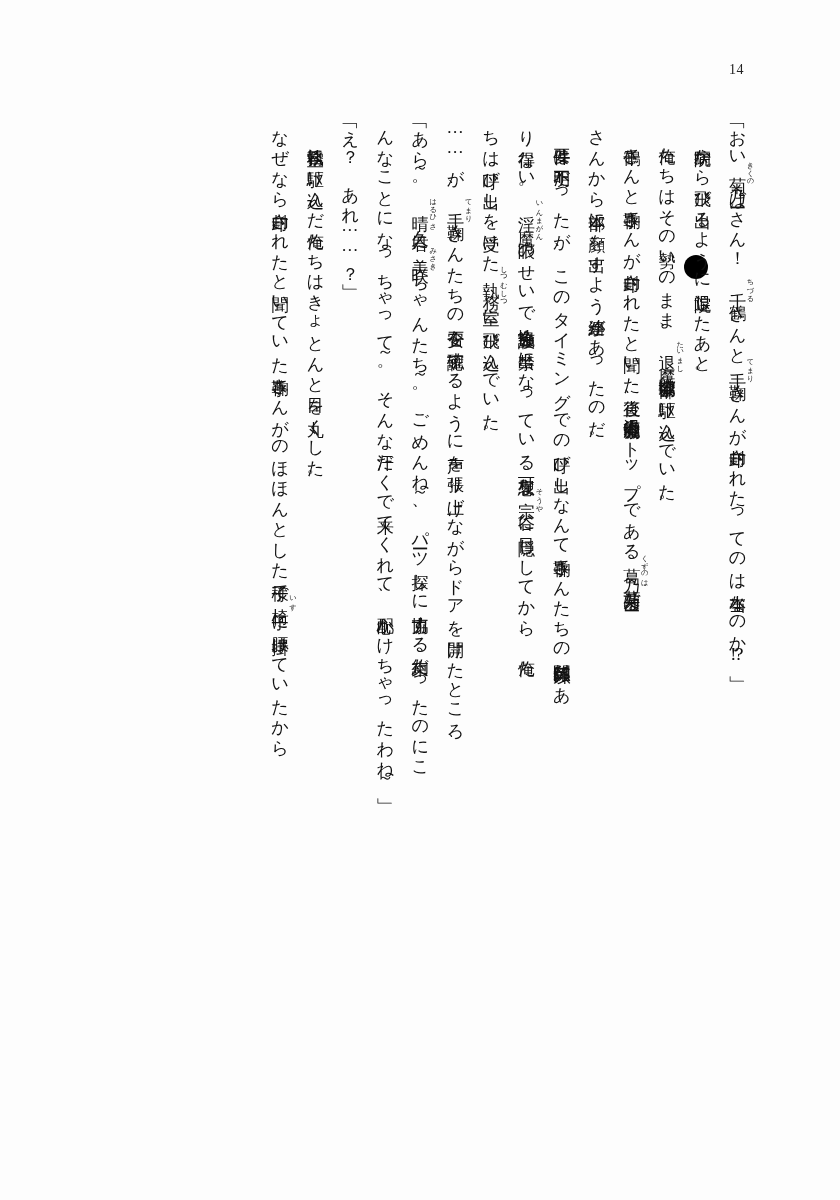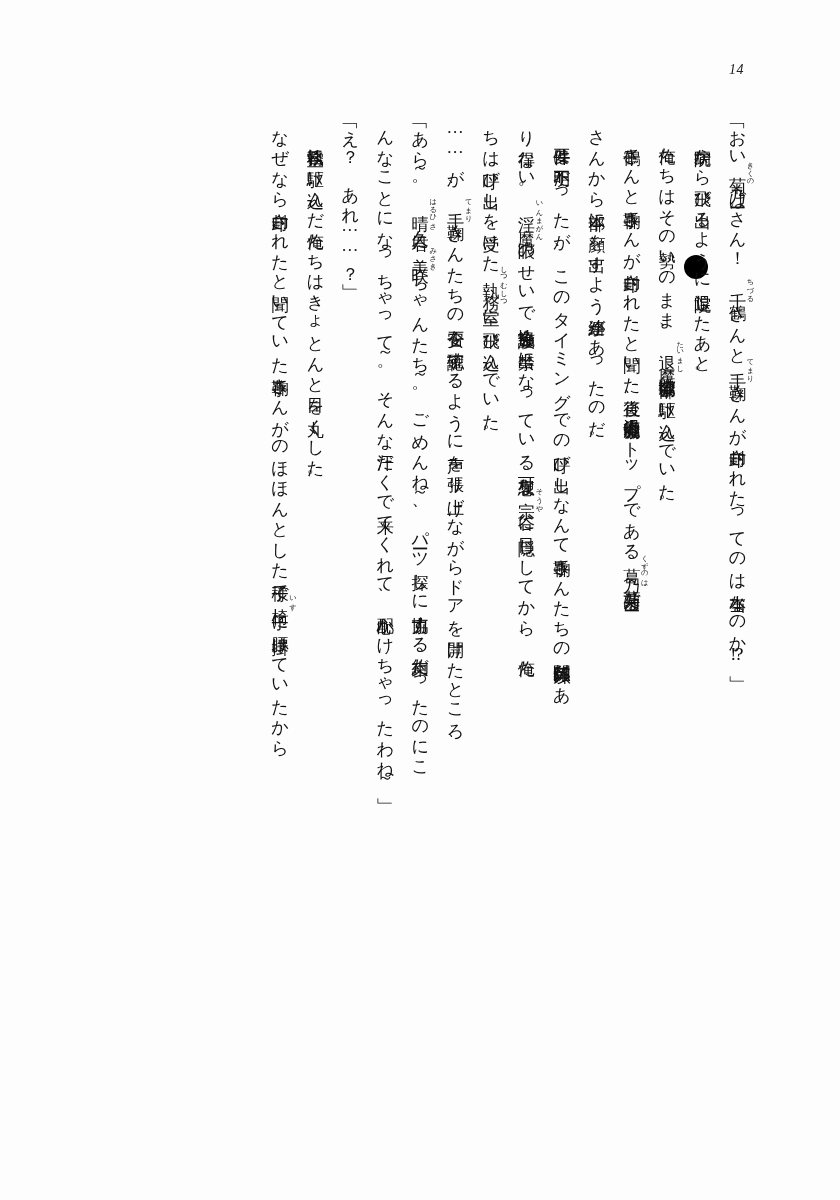--- a/index.html
+++ b/index.html
@@ -21,21 +21,20 @@
     inset: 0;
     background: #fdfdfd;
   }
 
   
   .folio {
     position: absolute;
     top: 62px;
     right: 96px;
     font-size: 14px;
-    font-style: italic;
     color: #222;
     letter-spacing: 0.5px;
   }
 
   
   .dot {
     position: absolute;
     top: 255px;
     right: 132px;
     width: 24px;

